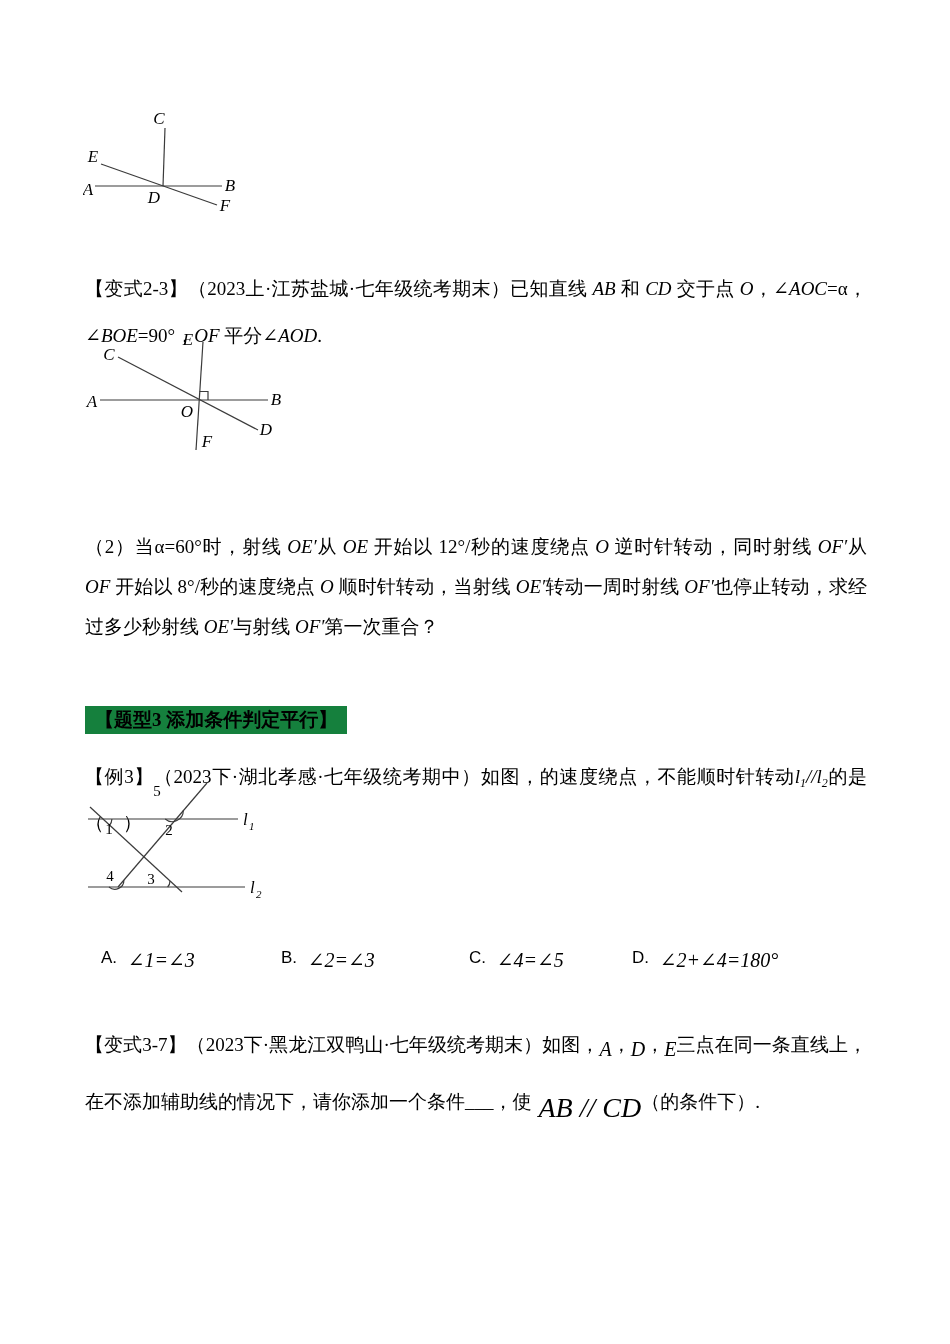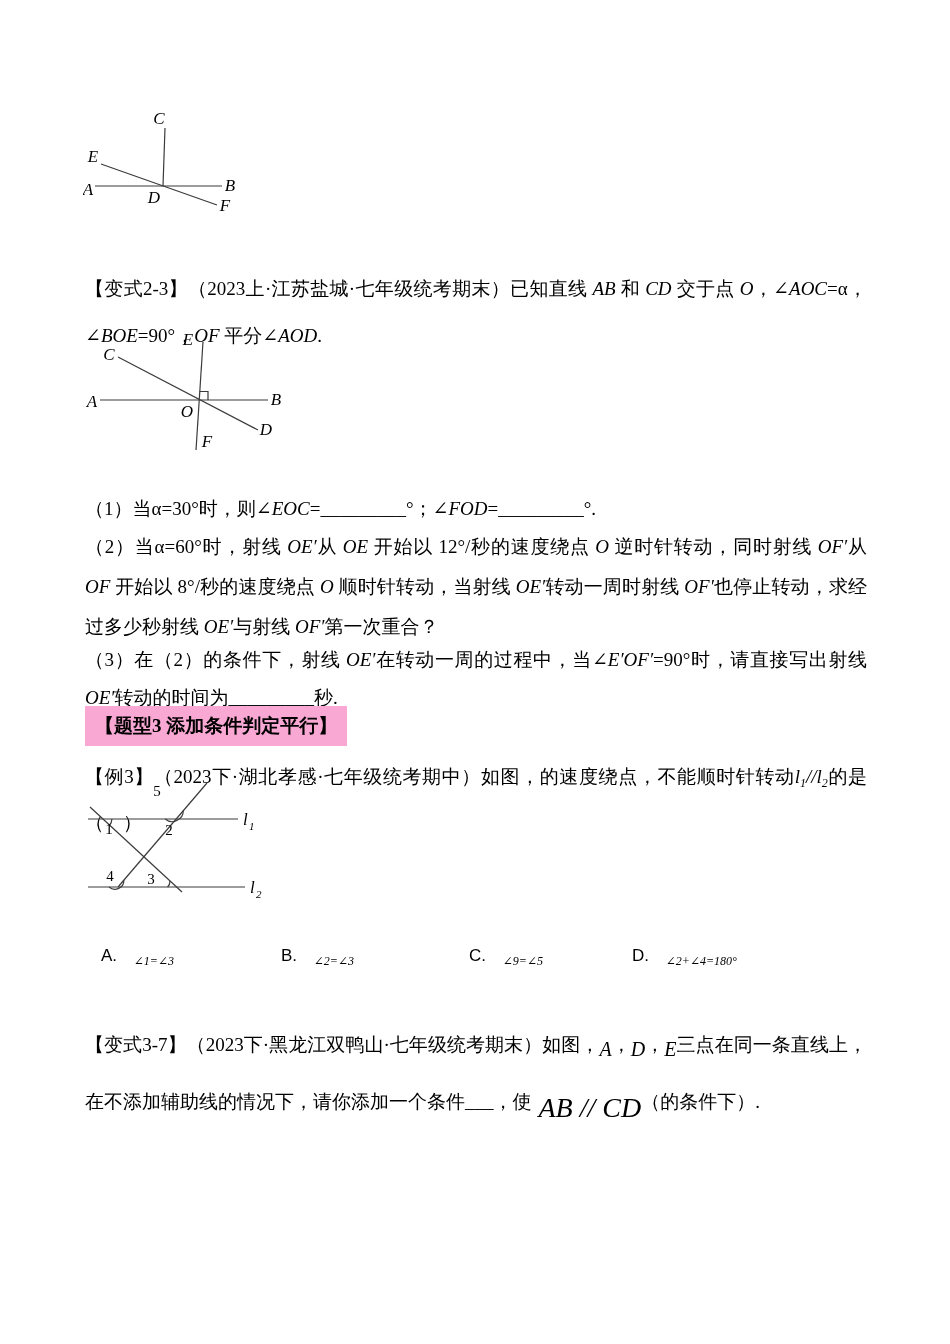--- a/index.html
+++ b/index.html
@@ -27,29 +27,29 @@
   .low2{position:relative;top:9px;font-size:28px;font-style:italic;}
   
   .fig{position:absolute;}
   .fig line,.fig path,.fig polyline{stroke:#3b3b3b;stroke-width:1.2;fill:none;}
   .fig text{font-family:"Liberation Serif","DejaVu Serif",serif;font-style:italic;font-size:17px;fill:#000;}
   .fig text.num{font-style:normal;font-size:15px;}
   .fig text.subsc{font-size:11px;}
   
   .topic{
     position:absolute;left:85px;top:706px;
-    background:#f9a8d4;color:#000;
+    background:#15803d;color:#000;
     font-weight:bold;font-size:19px;
-    padding:8px 10px;line-height:24px;
+    padding:2px 10px;line-height:24px;
   }
   
   .options{position:absolute;left:85px;top:944px;width:782px;height:42px;}
   .opt{position:absolute;top:0;white-space:nowrap;}
   .opt .lab{font-size:17px;font-family:"Liberation Sans","DejaVu Sans",sans-serif;}
-  .opt .expr{font-size:12px;position:relative;top:4px;margin-left:12px;}
+  .opt .expr{font-size:20px;position:relative;top:4px;margin-left:6px;}
   .opt-a{left:16px;} .opt-b{left:196px;} .opt-c{left:384px;} .opt-d{left:547px;}
 </style>
 </head>
 <body>
 
 <div class="page">
 
   <svg class="fig" style="left:83px;top:108px" width="160" height="122" viewBox="0 0 160 122">
     <line x1="12" y1="78" x2="139" y2="78"></line>
     <line x1="82" y1="20" x2="80" y2="78"></line>
@@ -71,25 +71,23 @@
     <polyline points="114.5,61.5 123,61.5 123,70"></polyline>
     <text x="103" y="15" text-anchor="middle">E</text>
     <text x="24" y="30" text-anchor="middle">C</text>
     <text x="7" y="77" text-anchor="middle">A</text>
     <text x="191" y="75" text-anchor="middle">B</text>
     <text x="102" y="87" text-anchor="middle">O</text>
     <text x="181" y="105" text-anchor="middle">D</text>
     <text x="122" y="117" text-anchor="middle">F</text>
   </svg>
 
-  <p class="para" style="top:470px;line-height:40px"><span>（1）当α=30°时，则∠</span><span class="i">EOC</span><span>=</span><span>_________</span><span>°；∠</span><span class="i">FOD</span><span>=</span><span>_________</span><span>°.</span></p>
 
   <p class="para" style="top:508px;line-height:40px"><span>（2）当α=60°时，射线 </span><span class="i">OE′</span><span>从 </span><span class="i">OE</span><span> 开始以 </span><span class="b">12°/秒</span><span>的速度绕点 </span><span class="i">O</span><span> 逆时针转动，同时射线 </span><span class="i">OF′</span><span>从 </span><span class="i">OF</span><span> 开始以 </span><span class="b">8°/秒</span><span>的速度绕点 </span><span class="i">O</span><span> 顺时针转动，当射线 </span><span class="i">OE′</span><span>转动一周时射线 </span><span class="i">OF′</span><span>也停止转动，求经过多少秒射线 </span><span class="i">OE′</span><span>与射线 </span><span class="i">OF′</span><span>第一次重合？</span></p>
 
-  <p class="para" style="top:622px;line-height:38px"><span>（3）在（2）的条件下，射线 </span><span class="i">OE′</span><span>在转动一周的过程中，当∠</span><span class="i">E′OF′</span><span class="b">=90°</span><span>时，请直接写出射线 </span><span class="i">OE′</span><span>转动的时间为</span><span>_________</span><span>秒.</span></p>
 
   <div class="topic">【题型3 添加条件判定平行】</div>
 
   <p class="para" style="top:738px;line-height:40px"><span>【例3】（2023下·湖北孝感·七年级统考期中）如图，的速度绕点，</span><span class="b">不能</span><span>顺时针转动</span><span class="i">l</span><span class="i sub">1</span><span class="i">//</span><span class="i">l</span><span class="i sub">2</span><span>的是（　）</span></p>
 
   <svg class="fig" style="left:85px;top:780px" width="190" height="122" viewBox="0 0 190 122">
     <line x1="3" y1="39" x2="153" y2="39"></line>
     <line x1="3" y1="107" x2="160" y2="107"></line>
     <line x1="5" y1="27" x2="97" y2="112"></line>
     <line x1="122" y1="3" x2="33" y2="107"></line>
@@ -112,21 +110,21 @@
     <span class="opt opt-a">
       <span class="lab">A.</span>
       <span class="expr i">∠1=∠3</span>
     </span>
     <span class="opt opt-b">
       <span class="lab">B.</span>
       <span class="expr i">∠2=∠3</span>
     </span>
     <span class="opt opt-c">
       <span class="lab">C.</span>
-      <span class="expr i">∠9=∠5</span>
+      <span class="expr i">∠4=∠5</span>
     </span>
     <span class="opt opt-d">
       <span class="lab">D.</span>
       <span class="expr i">∠2+∠4=180°</span>
     </span>
   </div>
 
   <p class="para" style="top:998px;line-height:54px"><span>【变式3-7】（2023下·黑龙江双鸭山·七年级统考期末）如图，</span><span class="low">A</span><span>，</span><span class="low">D</span><span>，</span><span class="low">E</span><span>三点在同一条直线上，在不添加辅助线的情况下，请你添加一个条件</span><span>___</span><span>，使</span><span class="low2"> AB // CD</span><span>（的条件下）.</span></p>
 
 </div>

